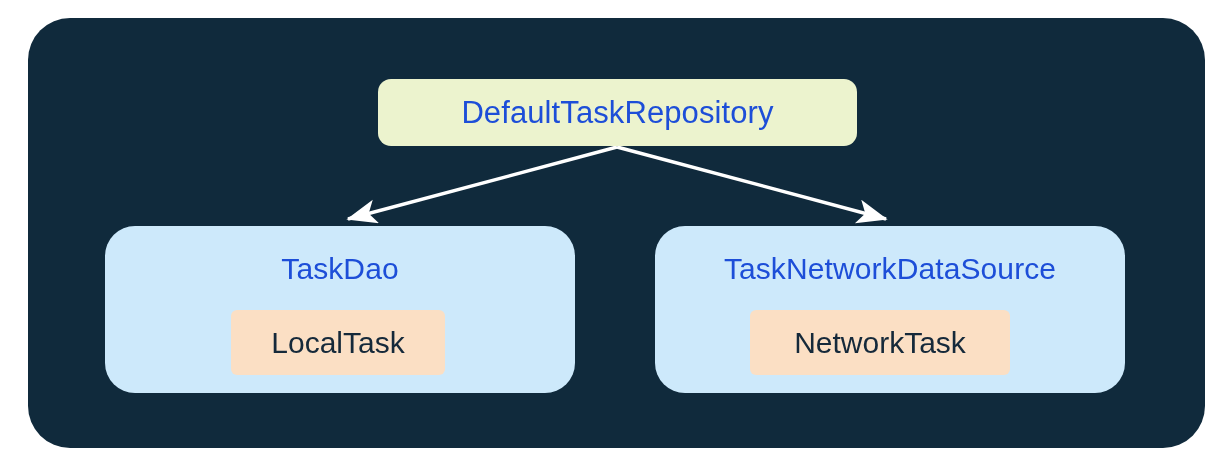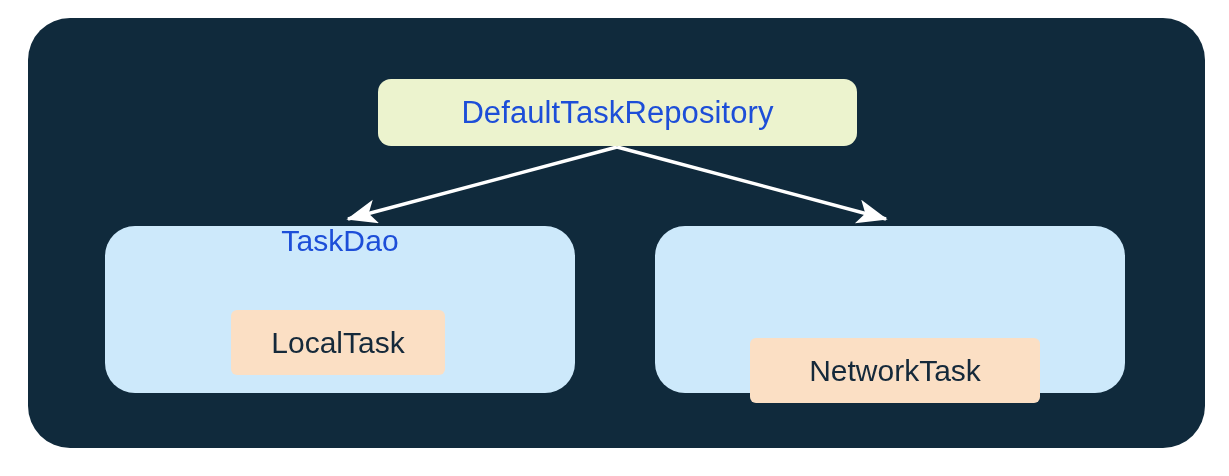--- a/index.html
+++ b/index.html
@@ -61,20 +61,21 @@
     justify-content: center;
   }
 
   .node-source {
     top: 226px;
     width: 470px;
     height: 167px;
     border-radius: 30px;
     background: #cde9fb;
     justify-content: flex-start;
+    padding-top: 28px;
   }
 
   .node-source.left  { left: 105px; }
   .node-source.right { left: 655px; }
 
   .node-title {
     color: #1d4ed8;
     font-size: 30px;
     line-height: 1;
     letter-spacing: 0.1px;
@@ -91,21 +92,21 @@
     top: 84px;
     height: 65px;
     border-radius: 6px;
     background: #fbdfc4;
     display: flex;
     align-items: center;
     justify-content: center;
   }
 
   .chip-local   { left: 126px; width: 214px; }
-  .chip-network { left: 95px;  width: 290px; margin-top: 28px; }
+  .chip-network { left: 95px;  width: 260px; }
 
   .chip-label {
     color: #15293a;
     font-size: 30px;
     line-height: 1;
     white-space: nowrap;
   }
 </style>
 </head>
 <body>
@@ -131,18 +132,19 @@
   </div>
 
   <div class="node node-source left">
     <span class="node-title">TaskDao</span>
     <div class="chip chip-local">
       <span class="chip-label">LocalTask</span>
     </div>
   </div>
 
   <div class="node node-source right">
+    <span class="node-title">TaskNetworkDataSource</span>
     <div class="chip chip-network">
       <span class="chip-label">NetworkTask</span>
     </div>
   </div>
 
 </div>
 
 </body></html>

